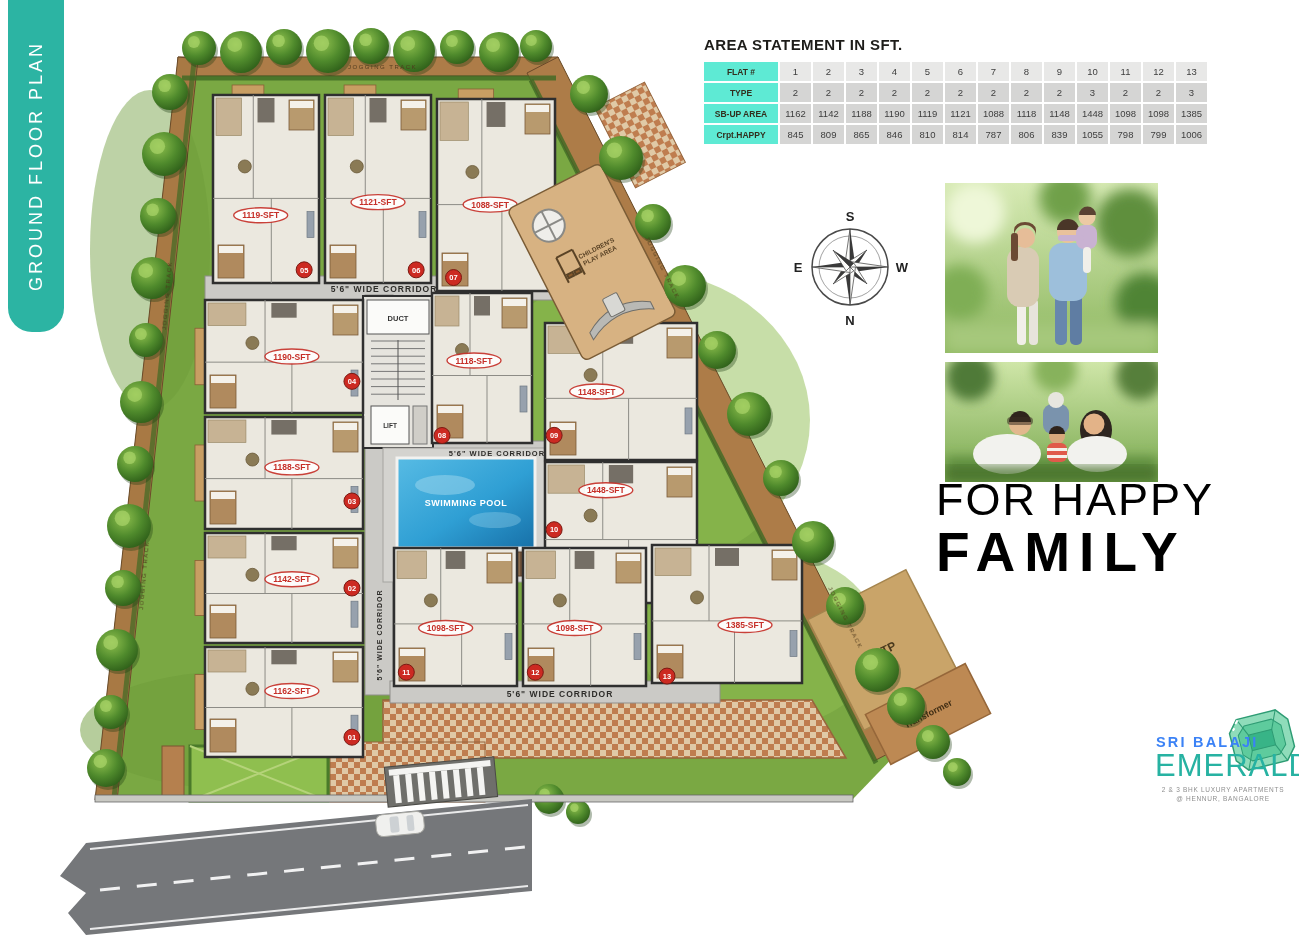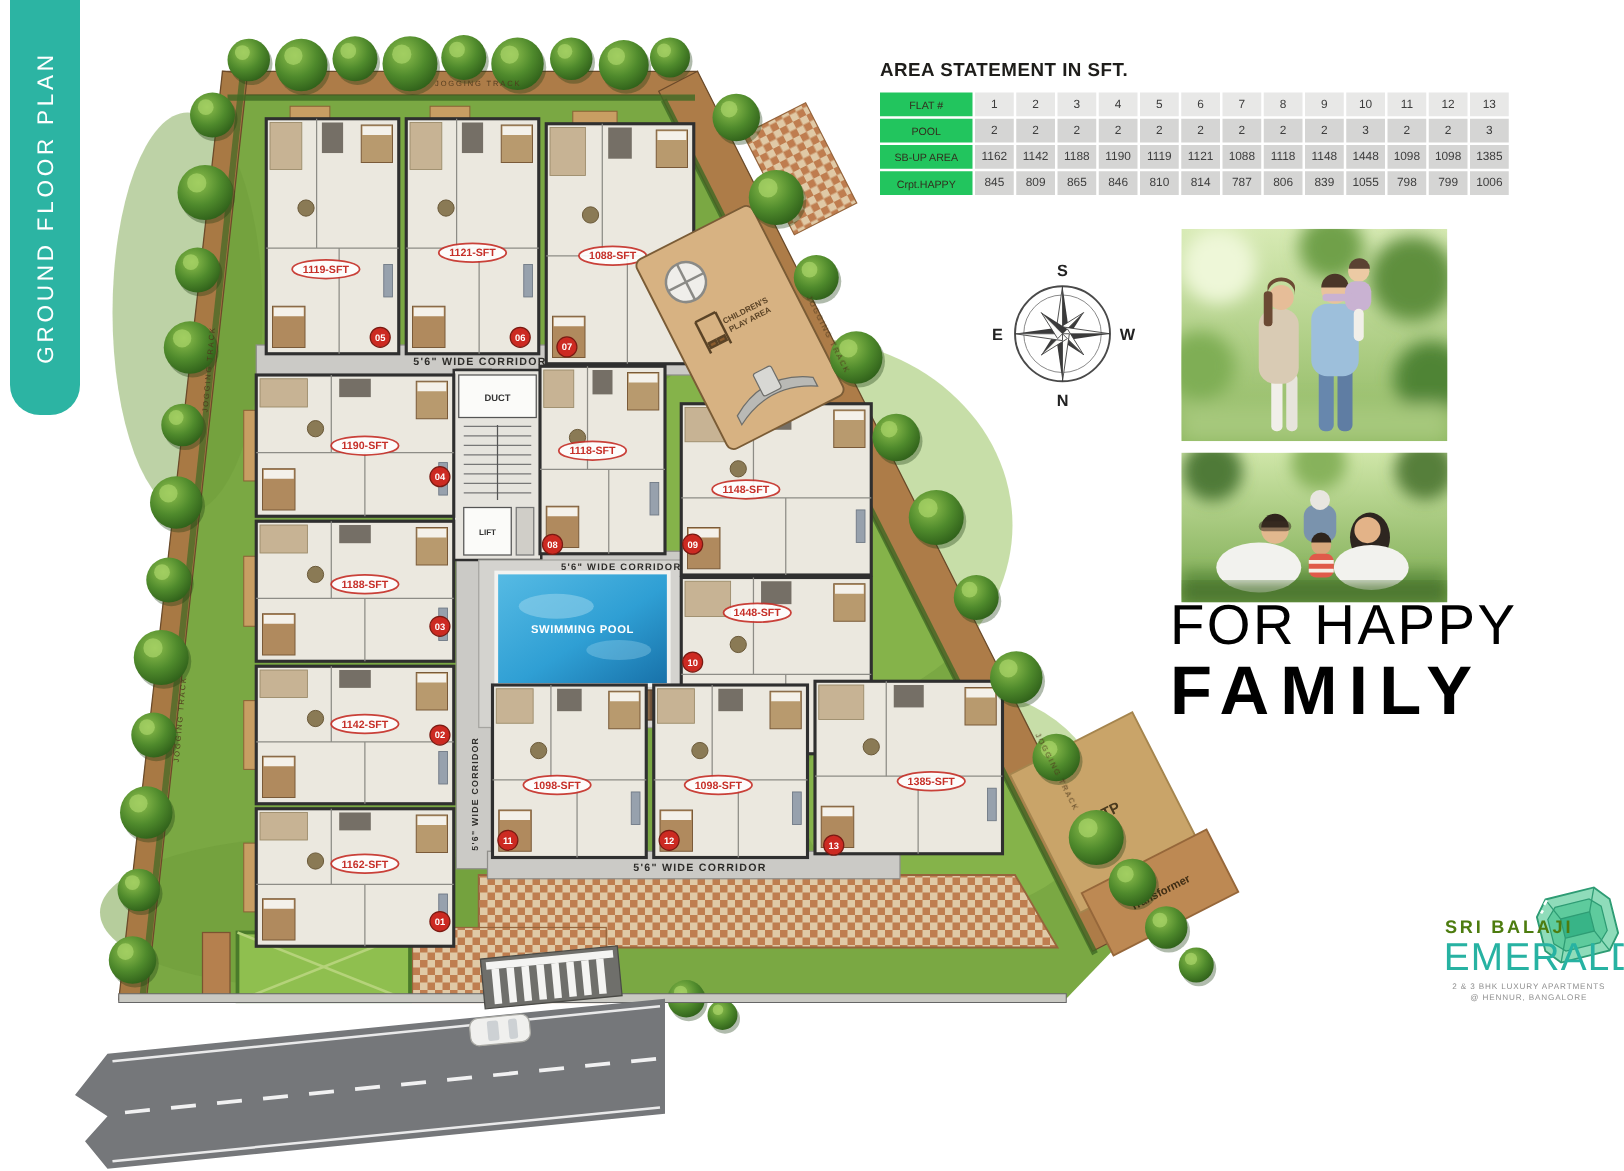--- a/index.html
+++ b/index.html
@@ -7,43 +7,43 @@
        font-family:"Liberation Sans",sans-serif}
 
   
   .banner{position:absolute;left:8px;top:0;width:56px;height:332px;background:#2cb4a3;
           border-radius:0 0 24px 24px;display:flex;align-items:center;justify-content:center;z-index:5}
   .banner span{writing-mode:vertical-rl;transform:rotate(180deg);color:#fff;font-size:18px;
           letter-spacing:3px;font-weight:400;white-space:nowrap}
 
   
   .area{position:absolute;left:702px;top:36px;z-index:5}
-  .area h1{margin:12px 0 7px 2px;font-size:15px;letter-spacing:.4px;color:#1e1d1a;font-weight:700}
+  .area h1{margin:0 0 7px 2px;font-size:15px;letter-spacing:.4px;color:#1e1d1a;font-weight:700}
   table.stmt{border-collapse:separate;border-spacing:2px}
-  table.stmt th{background:#22c55e;color:#322f1e;font-size:8.5px;font-weight:400;
+  table.stmt th{background:#5eead4;color:#322f1e;font-size:8.5px;font-weight:700;
           padding:0 6px;min-width:62px;text-align:center}
   table.stmt td{font-size:9.5px;color:#3e3e3e;text-align:center;min-width:27px;padding:4px 2px}
   tr.light td{background:#e8e8e7}
   tr.dark td{background:#d5d5d4}
 
   
   .photo{position:absolute;overflow:hidden;z-index:4}
   #photo1{left:945px;top:183px;width:213px;height:170px}
   #photo2{left:945px;top:362px;width:213px;height:120px}
 
   
   .tagline{position:absolute;left:936px;top:477px;color:#000000;line-height:1;z-index:4}
   .tag1{font-size:45px;letter-spacing:2px;font-weight:300}
   .tag2{font-size:55px;letter-spacing:9px;font-weight:700;margin-top:3px}
 
   
   .logo{position:absolute;left:1148px;top:692px;width:152px;height:145px;z-index:5}
   .logo .gem{position:absolute;right:6px;top:16px;width:64px;height:64px;transform:rotate(-14deg)}
   .logo .brand-top{position:absolute;left:8px;top:42px;font-size:14.5px;font-weight:700;
-          letter-spacing:2.2px;color:#4d7c0f}
+          letter-spacing:2.2px;color:#3b82f6}
   .logo .brand-main{position:absolute;left:7px;top:56px;font-size:31px;font-weight:400;
           letter-spacing:1px;color:#27b2a2}
   .logo .sub{position:absolute;left:0;width:150px;text-align:center;font-size:6.5px;
           letter-spacing:.7px;color:#8f8f8f}
   .logo .sub1{top:94px}
   .logo .sub2{top:103px}
 
   #plan{position:absolute;left:0;top:0;z-index:1}
   svg text{font-family:"Liberation Sans",sans-serif}
 </style>
@@ -68,21 +68,21 @@
           <td>6</td>
           <td>7</td>
           <td>8</td>
           <td>9</td>
           <td>10</td>
           <td>11</td>
           <td>12</td>
           <td>13</td>
         </tr>
         <tr class="dark">
-          <th>POOL</th>
+          <th>TYPE</th>
           <td>2</td>
           <td>2</td>
           <td>2</td>
           <td>2</td>
           <td>2</td>
           <td>2</td>
           <td>2</td>
           <td>2</td>
           <td>2</td>
           <td>3</td>

